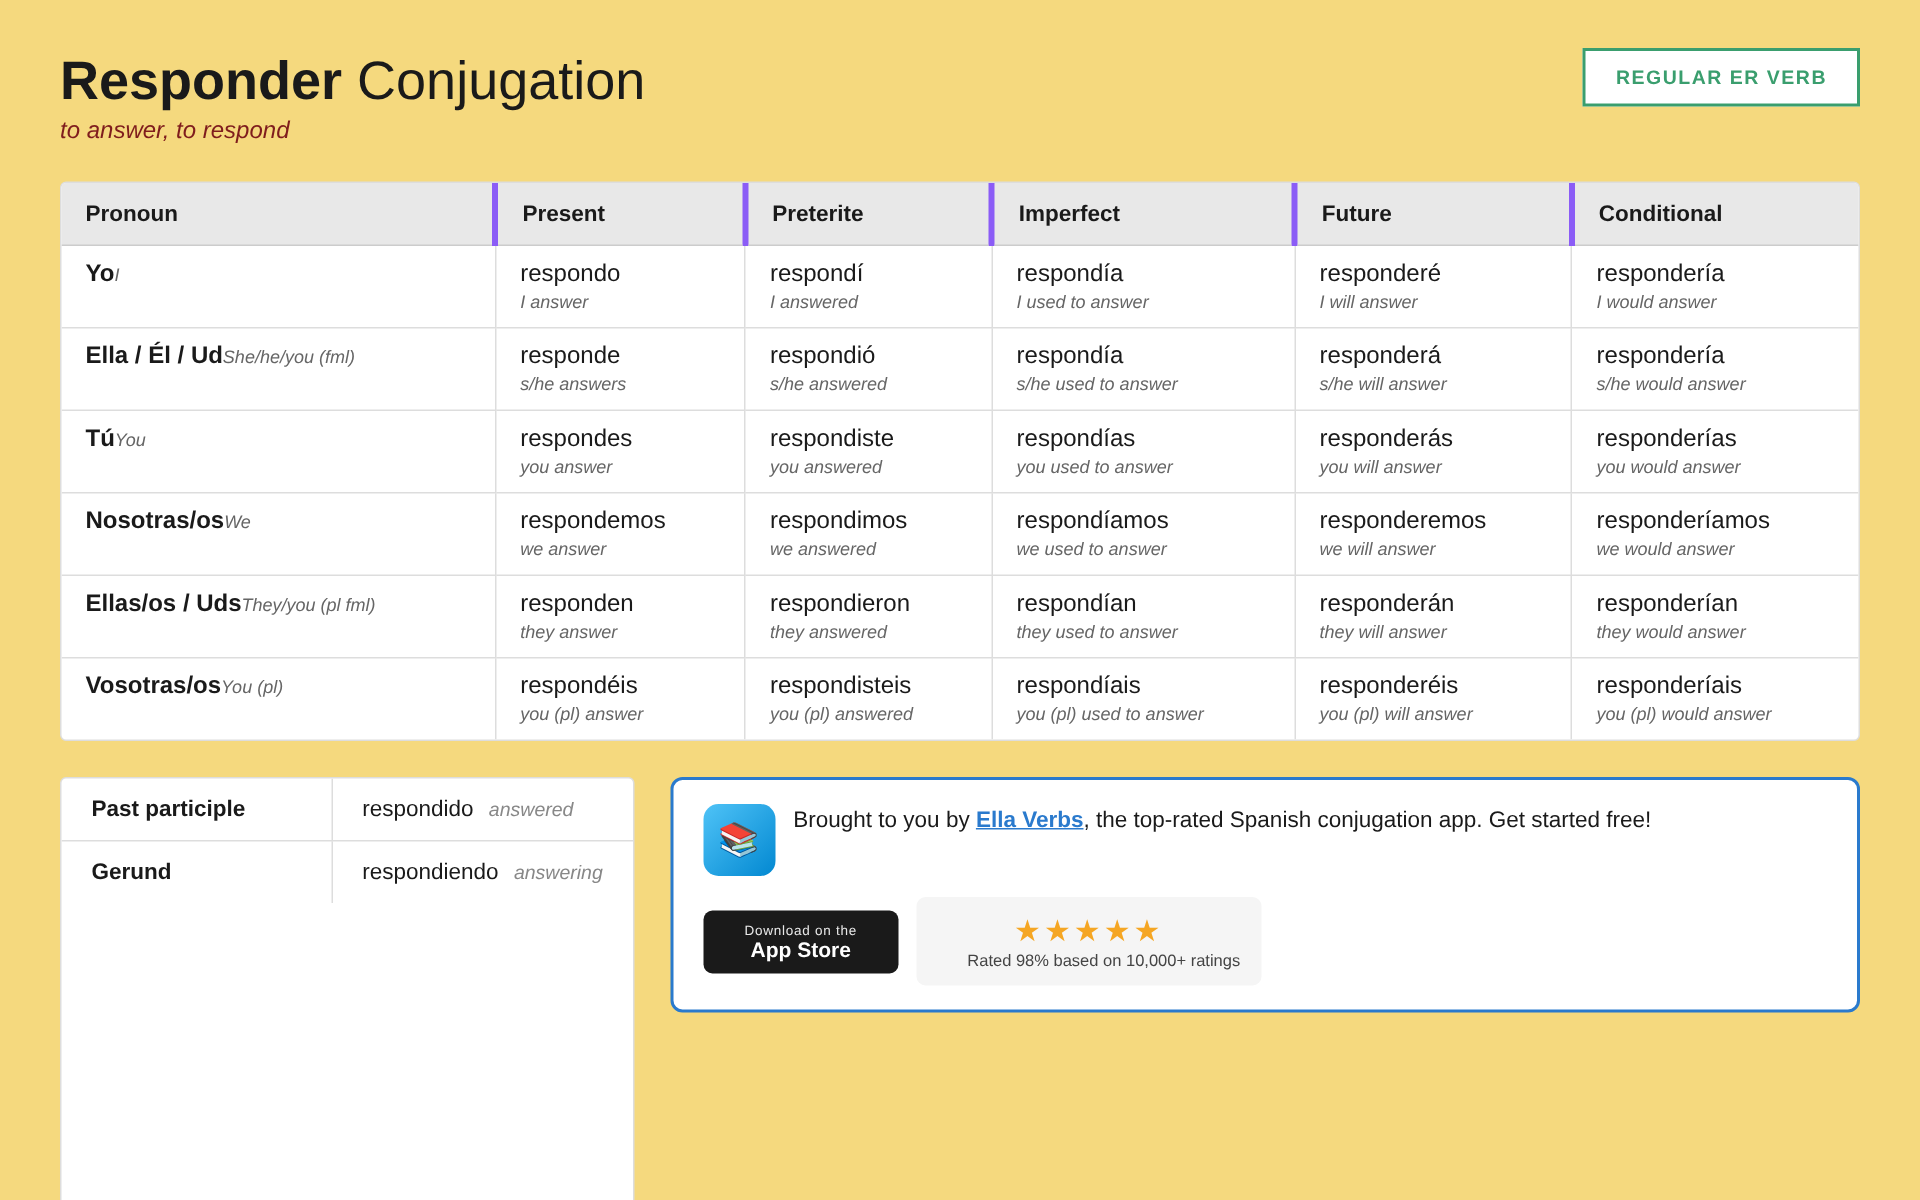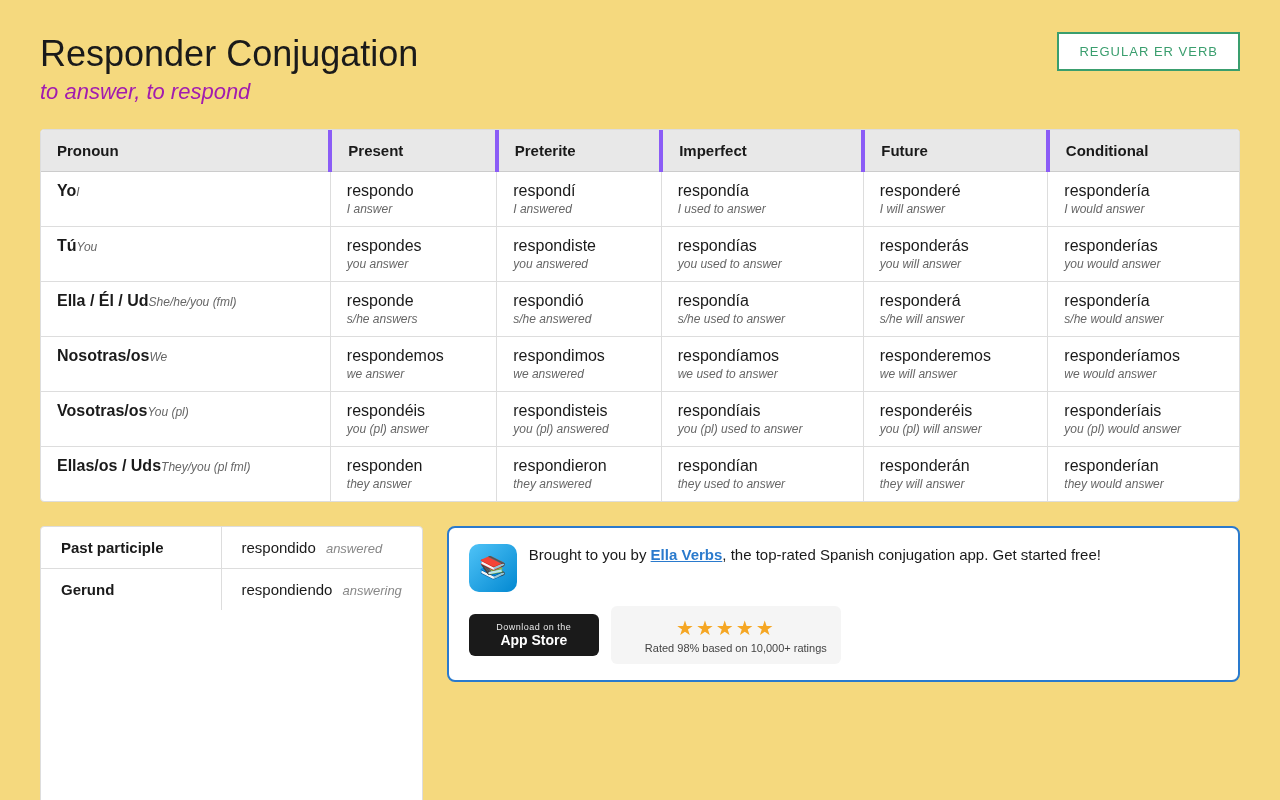--- a/index.html
+++ b/index.html
@@ -20,33 +20,33 @@
       align-items: flex-start;
       margin-bottom: 24px;
     }
     .title-block {}
     .main-title {
       font-size: 36px;
       font-weight: 400;
       line-height: 1.2;
     }
     .main-title strong {
-      font-weight: 400;
+      font-weight: 700;
       text-align: center;
     }
     .subtitle {
       font-style: italic;
-      font-size: 22px;
-      color: #a21caf;
+      font-size: 16px;
+      color: #7f1d1d;
       margin-top: 4px;
     }
     .verb-badge {
       border: 2px solid #3a9e6e;
       color: #3a9e6e;
-      font-weight: 400;
+      font-weight: 700;
       font-size: 13px;
       letter-spacing: 1px;
       padding: 10px 20px;
       background: white;
       text-transform: uppercase;
     }
 
     
     .conj-table-wrap {
       background: white;
@@ -271,58 +271,58 @@
     <tbody id="conj-tbody">
     <tr>
           <td><span class="pronoun-main">Yo</span><span class="pronoun-sub">I</span></td>
           <td><span class="verb-main">respondo</span><span class="verb-sub">I answer</span></td>
           <td><span class="verb-main">respondí</span><span class="verb-sub">I answered</span></td>
           <td><span class="verb-main">respondía</span><span class="verb-sub">I used to answer</span></td>
           <td><span class="verb-main">responderé</span><span class="verb-sub">I will answer</span></td>
           <td><span class="verb-main">respondería</span><span class="verb-sub">I would answer</span></td>
         </tr>
         <tr>
+          <td><span class="pronoun-main">Ella / Él / Ud</span><span class="pronoun-sub">She/he/you (fml)</span></td>
+          <td><span class="verb-main">responde</span><span class="verb-sub">s/he answers</span></td>
+          <td><span class="verb-main">respondió</span><span class="verb-sub">s/he answered</span></td>
+          <td><span class="verb-main">respondía</span><span class="verb-sub">s/he used to answer</span></td>
+          <td><span class="verb-main">responderá</span><span class="verb-sub">s/he will answer</span></td>
+          <td><span class="verb-main">respondería</span><span class="verb-sub">s/he would answer</span></td>
+        </tr>
+        <tr>
           <td><span class="pronoun-main">Tú</span><span class="pronoun-sub">You</span></td>
           <td><span class="verb-main">respondes</span><span class="verb-sub">you answer</span></td>
           <td><span class="verb-main">respondiste</span><span class="verb-sub">you answered</span></td>
           <td><span class="verb-main">respondías</span><span class="verb-sub">you used to answer</span></td>
           <td><span class="verb-main">responderás</span><span class="verb-sub">you will answer</span></td>
           <td><span class="verb-main">responderías</span><span class="verb-sub">you would answer</span></td>
         </tr>
         <tr>
-          <td><span class="pronoun-main">Ella / Él / Ud</span><span class="pronoun-sub">She/he/you (fml)</span></td>
-          <td><span class="verb-main">responde</span><span class="verb-sub">s/he answers</span></td>
-          <td><span class="verb-main">respondió</span><span class="verb-sub">s/he answered</span></td>
-          <td><span class="verb-main">respondía</span><span class="verb-sub">s/he used to answer</span></td>
-          <td><span class="verb-main">responderá</span><span class="verb-sub">s/he will answer</span></td>
-          <td><span class="verb-main">respondería</span><span class="verb-sub">s/he would answer</span></td>
-        </tr>
-        <tr>
           <td><span class="pronoun-main">Nosotras/os</span><span class="pronoun-sub">We</span></td>
           <td><span class="verb-main">respondemos</span><span class="verb-sub">we answer</span></td>
           <td><span class="verb-main">respondimos</span><span class="verb-sub">we answered</span></td>
           <td><span class="verb-main">respondíamos</span><span class="verb-sub">we used to answer</span></td>
           <td><span class="verb-main">responderemos</span><span class="verb-sub">we will answer</span></td>
           <td><span class="verb-main">responderíamos</span><span class="verb-sub">we would answer</span></td>
         </tr>
         <tr>
+          <td><span class="pronoun-main">Ellas/os / Uds</span><span class="pronoun-sub">They/you (pl fml)</span></td>
+          <td><span class="verb-main">responden</span><span class="verb-sub">they answer</span></td>
+          <td><span class="verb-main">respondieron</span><span class="verb-sub">they answered</span></td>
+          <td><span class="verb-main">respondían</span><span class="verb-sub">they used to answer</span></td>
+          <td><span class="verb-main">responderán</span><span class="verb-sub">they will answer</span></td>
+          <td><span class="verb-main">responderían</span><span class="verb-sub">they would answer</span></td>
+        </tr>
+        <tr>
           <td><span class="pronoun-main">Vosotras/os</span><span class="pronoun-sub">You (pl)</span></td>
           <td><span class="verb-main">respondéis</span><span class="verb-sub">you (pl) answer</span></td>
           <td><span class="verb-main">respondisteis</span><span class="verb-sub">you (pl) answered</span></td>
           <td><span class="verb-main">respondíais</span><span class="verb-sub">you (pl) used to answer</span></td>
           <td><span class="verb-main">responderéis</span><span class="verb-sub">you (pl) will answer</span></td>
           <td><span class="verb-main">responderíais</span><span class="verb-sub">you (pl) would answer</span></td>
-        </tr>
-        <tr>
-          <td><span class="pronoun-main">Ellas/os / Uds</span><span class="pronoun-sub">They/you (pl fml)</span></td>
-          <td><span class="verb-main">responden</span><span class="verb-sub">they answer</span></td>
-          <td><span class="verb-main">respondieron</span><span class="verb-sub">they answered</span></td>
-          <td><span class="verb-main">respondían</span><span class="verb-sub">they used to answer</span></td>
-          <td><span class="verb-main">responderán</span><span class="verb-sub">they will answer</span></td>
-          <td><span class="verb-main">responderían</span><span class="verb-sub">they would answer</span></td>
         </tr>
       </tbody>
   </table>
 </div>
 
 <div class="bottom-section">
 
   <div class="bottom-left">
     <div class="participle-block">
       <table class="participle-table">

